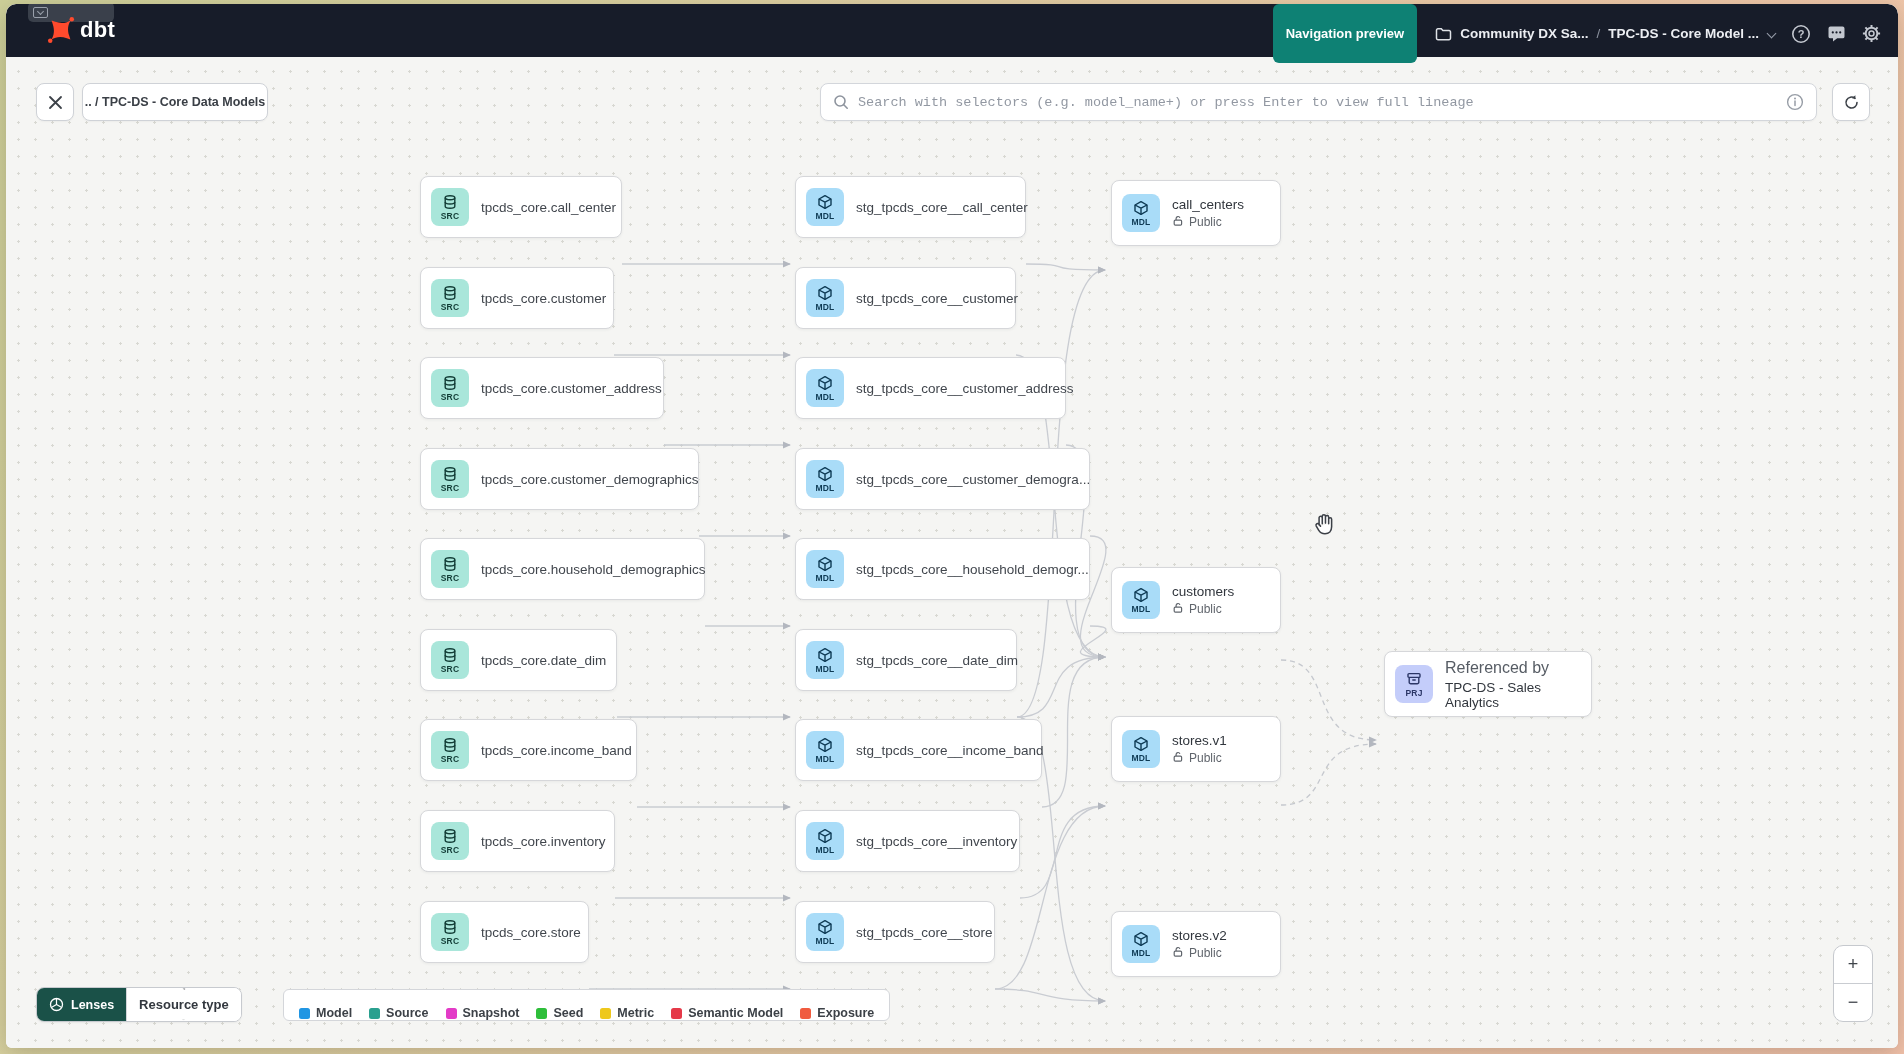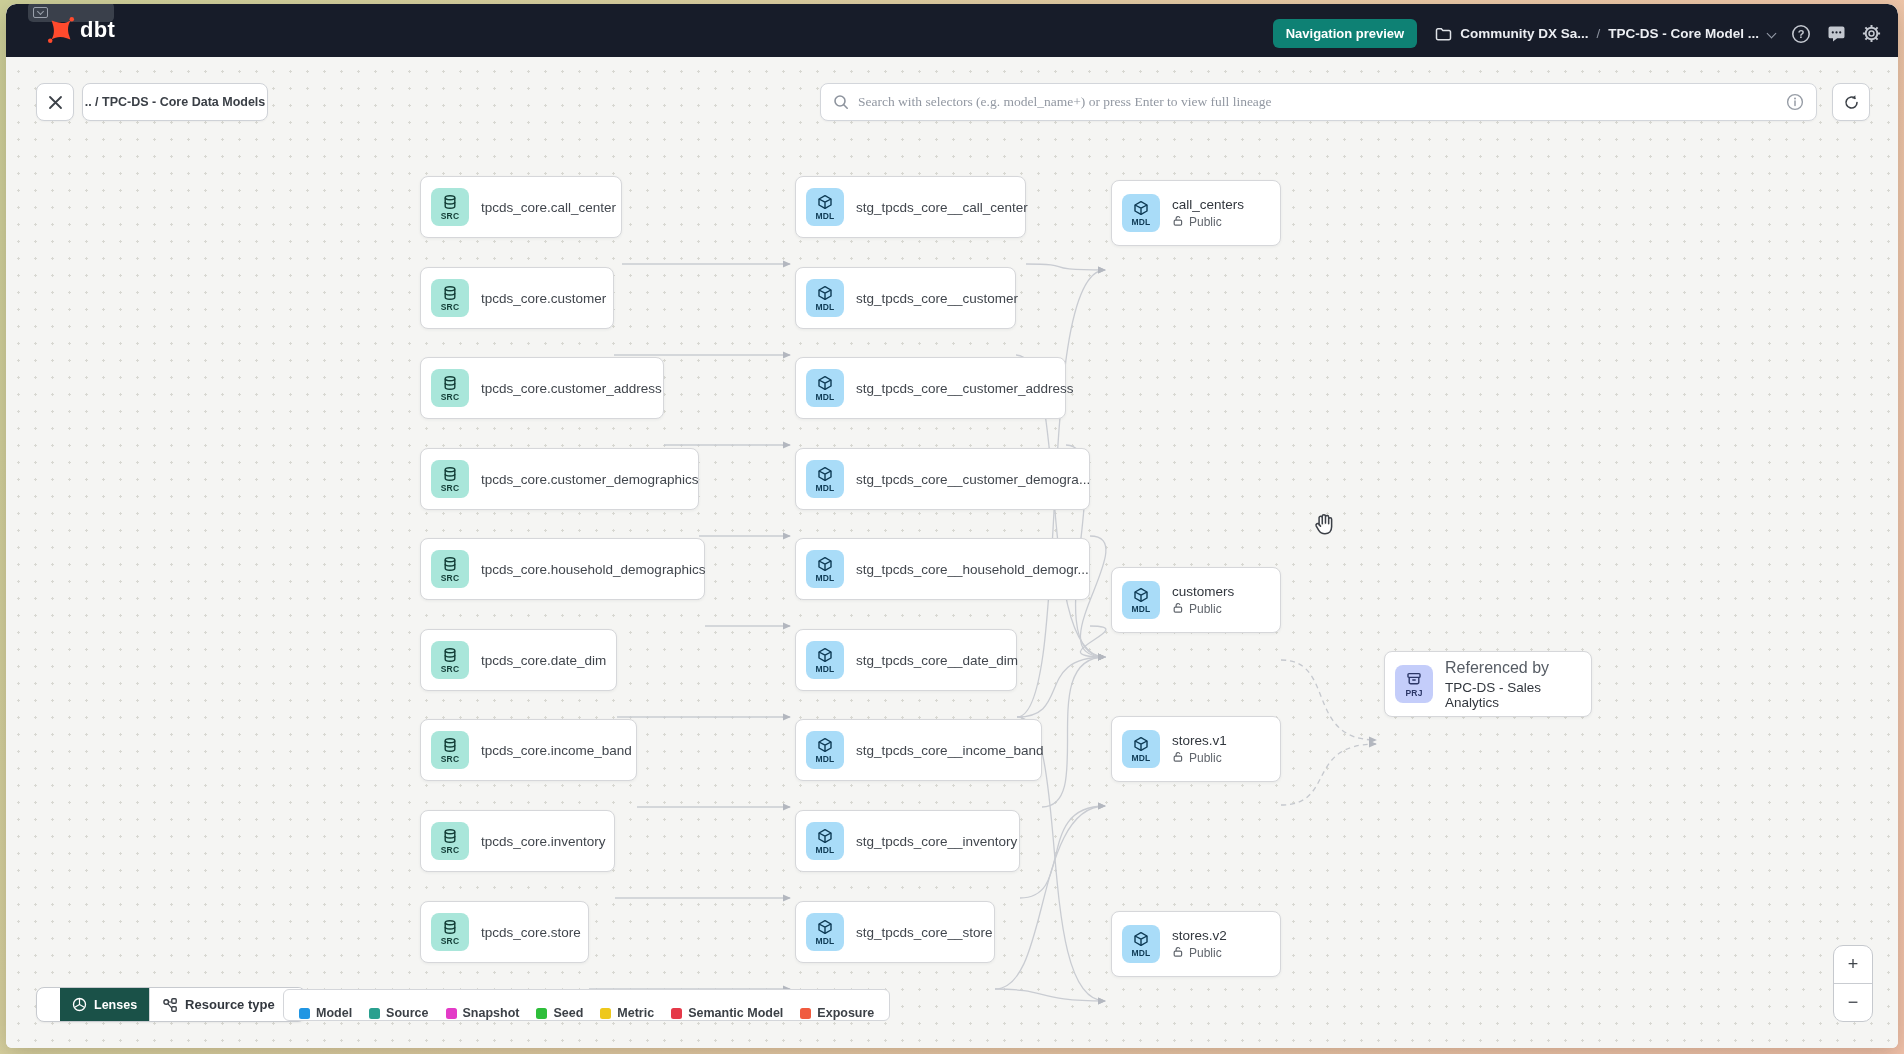--- a/index.html
+++ b/index.html
@@ -23,21 +23,21 @@
     position:relative; }
   .browser-tab .mini:after{ content:""; position:absolute; left:4px; top:1px; width:4px; height:4px;
     border-right:1.4px solid #9aa0ab; border-bottom:1.4px solid #9aa0ab; transform:rotate(45deg);}
   .logo { position:absolute; left:40px; top:11px; display:flex; align-items:center; gap:4px; }
   .logo-text { color:#fff; font-size:22px; font-weight:bold; letter-spacing:.3px; }
   .nav-menu { position:absolute; left:121px; top:0; height:53px; display:flex; align-items:center; gap:34px; }
   .nav-item { color:#e8eaee; font-size:13.5px; font-weight:bold; display:flex; align-items:center; gap:6px; cursor:pointer; }
   .chev { width:9px; height:9px; display:inline-block; position:relative; }
   .chev:after { content:""; position:absolute; left:1px; top:1px; width:6px; height:6px;
     border-right:1.6px solid #989eab; border-bottom:1.6px solid #989eab; transform:rotate(45deg); }
-  .nav-right { position:absolute; right:0; top:0; height:59px; display:flex; align-items:center; }
+  .nav-right { position:absolute; right:0; top:0; height:59px; display:flex; }
   .btn-navpreview { background:#0e8174; color:#fff; font-size:13px; font-weight:bold;
     border:none; border-radius:6px; padding:7px 13px; margin-right:18px; cursor:pointer; }
   .crumbs { display:flex; align-items:center; gap:8px; color:#eceef2; font-size:13.5px; font-weight:bold; }
   .crumb-sep { color:#8d93a0; font-weight:normal; }
   .nav-icons { display:flex; align-items:center; gap:13px; margin:0 16px 0 14px; }
   .nav-ic { width:22px; height:22px; display:flex; align-items:center; justify-content:center; cursor:pointer; }
 
   
   .canvas { position:absolute; left:6px; top:57px; width:1892px; height:991px;
     background-color:#f5f5f3;
@@ -52,21 +52,21 @@
   .tool-btn { position:absolute; background:#fff; border:1px solid #cfd2d7; border-radius:8px;
     display:flex; align-items:center; justify-content:center; cursor:pointer;
     box-shadow:0 1px 2px rgba(0,0,0,.04); }
   .chip { position:absolute; background:#fff; border:1px solid #cfd2d7; border-radius:8px;
     display:flex; align-items:center; justify-content:center; font-size:12.5px; font-weight:bold;
     color:#3a3f46; box-shadow:0 1px 2px rgba(0,0,0,.04); cursor:pointer; }
   .searchbar { position:absolute; left:820px; top:83px; width:997px; height:38px; background:#fff;
     border:1px solid #d3d6db; border-radius:8px; display:flex; align-items:center; padding:0 12px;
     box-shadow:0 1px 2px rgba(0,0,0,.04); }
   .searchbar input { flex:1; border:none; outline:none; font-size:13.5px; color:#a21caf;
-    font-family:Liberation Serif, serif; background:transparent; margin-left:9px; }
+    font-family:Liberation Mono, monospace; background:transparent; margin-left:9px; }
   .searchbar input::placeholder { color:#9298a2; }
 
   
   .node { position:absolute; background:#fff; border:1px solid #d6d7da; border-radius:8px;
     display:flex; align-items:center; padding-left:10px; gap:12px; cursor:pointer;
     box-shadow:0 1px 3px rgba(40,44,52,.06); }
   .badge { width:38px; height:38px; border-radius:8px; display:flex; flex-direction:column;
     align-items:center; justify-content:center; gap:1px; flex:0 0 auto; }
   .badge svg { display:block; }
   .badge span { font-size:8.5px; font-weight:bold; letter-spacing:.2px; }
@@ -75,24 +75,24 @@
   .badge.prj { background:#c4cdfa; color:#2b3666; }
   .nlabel { font-size:13.5px; color:#41464d; white-space:nowrap; }
   .node .two { display:flex; flex-direction:column; gap:3px; }
   .ntitle { font-size:13.5px; color:#31363d; }
   .nbadge-row { display:flex; align-items:center; gap:5px; font-size:12px; color:#60656c; }
   .eyebrow { font-size:16px; color:#565c64; }
 
   
   .lenses-group { position:absolute; left:36px; top:987px; height:35px; display:flex;
     border:1px solid #c7cacf; border-radius:8px; overflow:hidden; background:#fff;
-    box-shadow:0 1px 2px rgba(0,0,0,.05);padding-left:23px; }
+    box-shadow:0 1px 2px rgba(0,0,0,.05); }
   .lens-seg { display:flex; align-items:center; gap:7px; padding:0 12px; cursor:pointer; }
   .lens-seg.dark { background:#1a5148; color:#fff; font-size:12.5px; font-weight:bold; }
-  .lens-seg.light { background:#fff; color:#32373e; font-size:13px; font-weight:bold; border-left:1px solid #d4d6da; }
+  .lens-seg.light { background:#fff; color:#32373e; font-size:13px; font-weight:bold; border-left:1px solid #d4d6da;flex-direction:column; }
   .legend-box { position:absolute; left:283px; top:989px; height:32px; background:#fff;
     border:1px solid #d4d6da; border-radius:6px; display:flex; align-items:flex-end; gap:17px; padding:0 15px; }
   .lg-item { display:flex; align-items:center; gap:6px; font-size:12.5px; font-weight:bold; color:#3c4147; }
   .lg-sw { width:11px; height:11px; border-radius:2.5px; }
 
   .zoomctl { position:absolute; left:1833px; top:945px; width:40px; height:77px; background:#fff;
     border:1px solid #c6c9ce; border-radius:10px; display:flex; flex-direction:column; overflow:hidden; }
   .zoomctl .zbtn { flex:1; display:flex; align-items:center; justify-content:center; font-size:18px;
     color:#3f444a; cursor:pointer; }
   .zoomctl .zbtn:first-child { border-bottom:1px solid #c9ccd1; }

